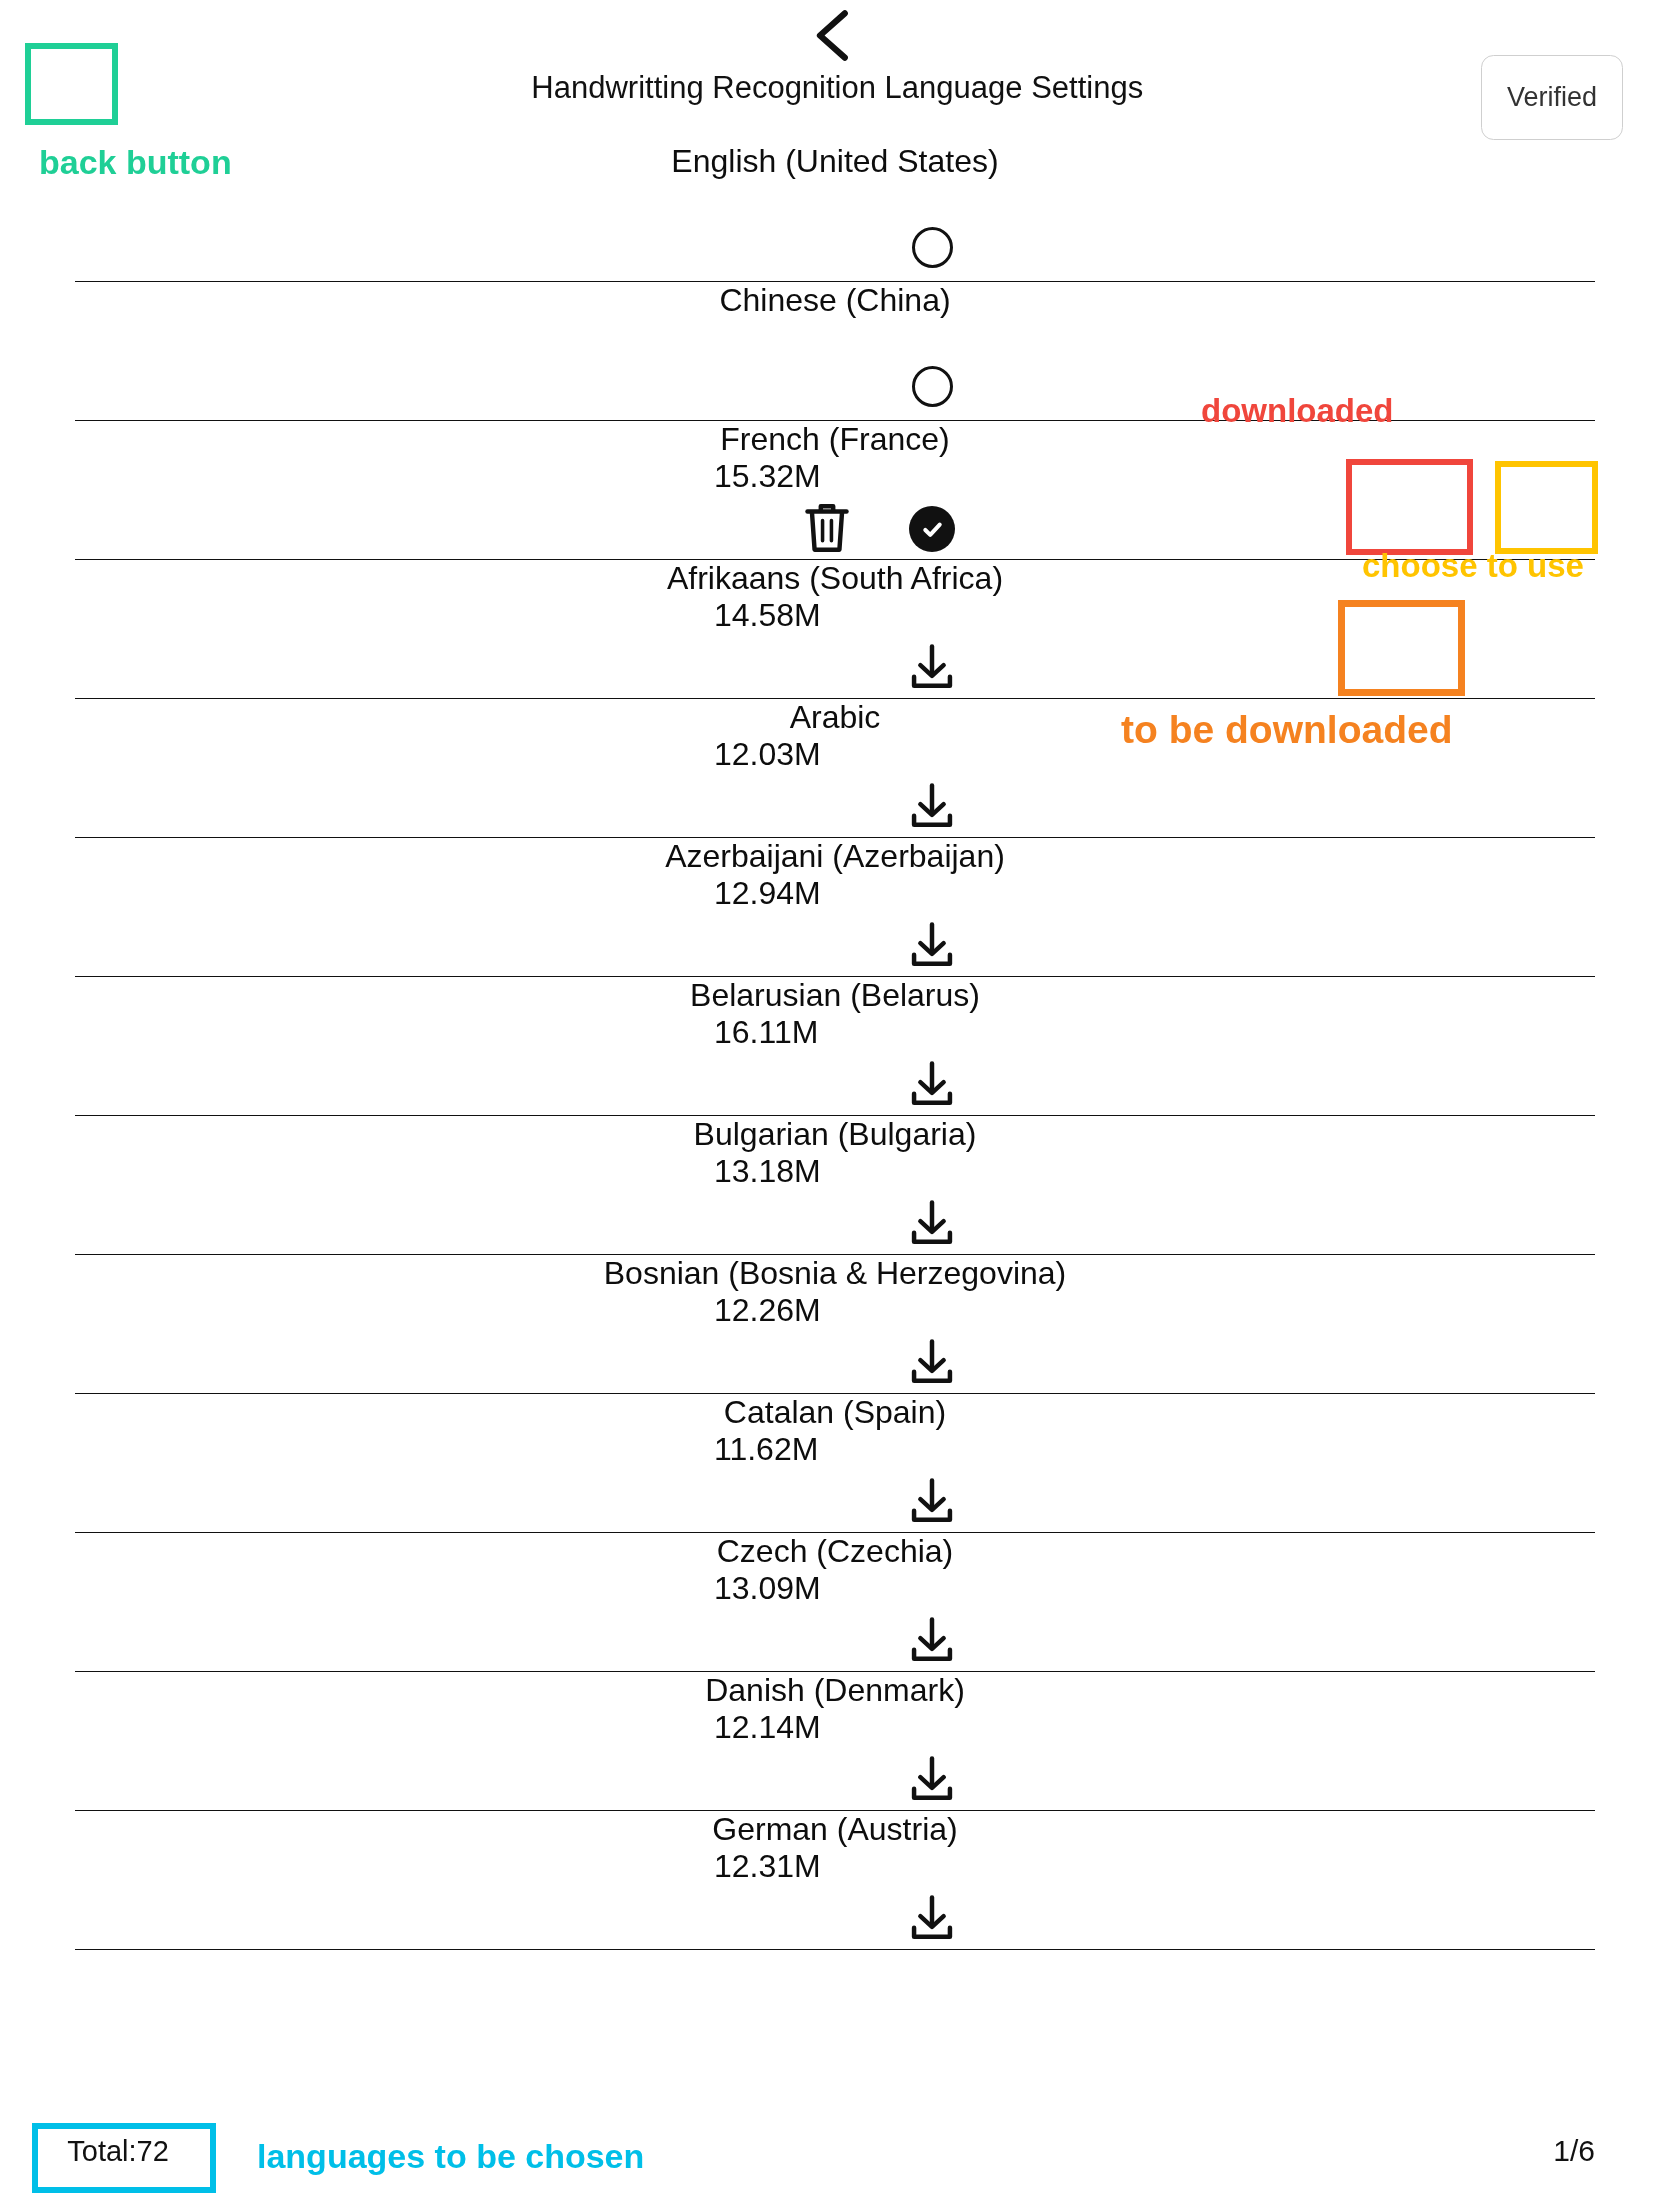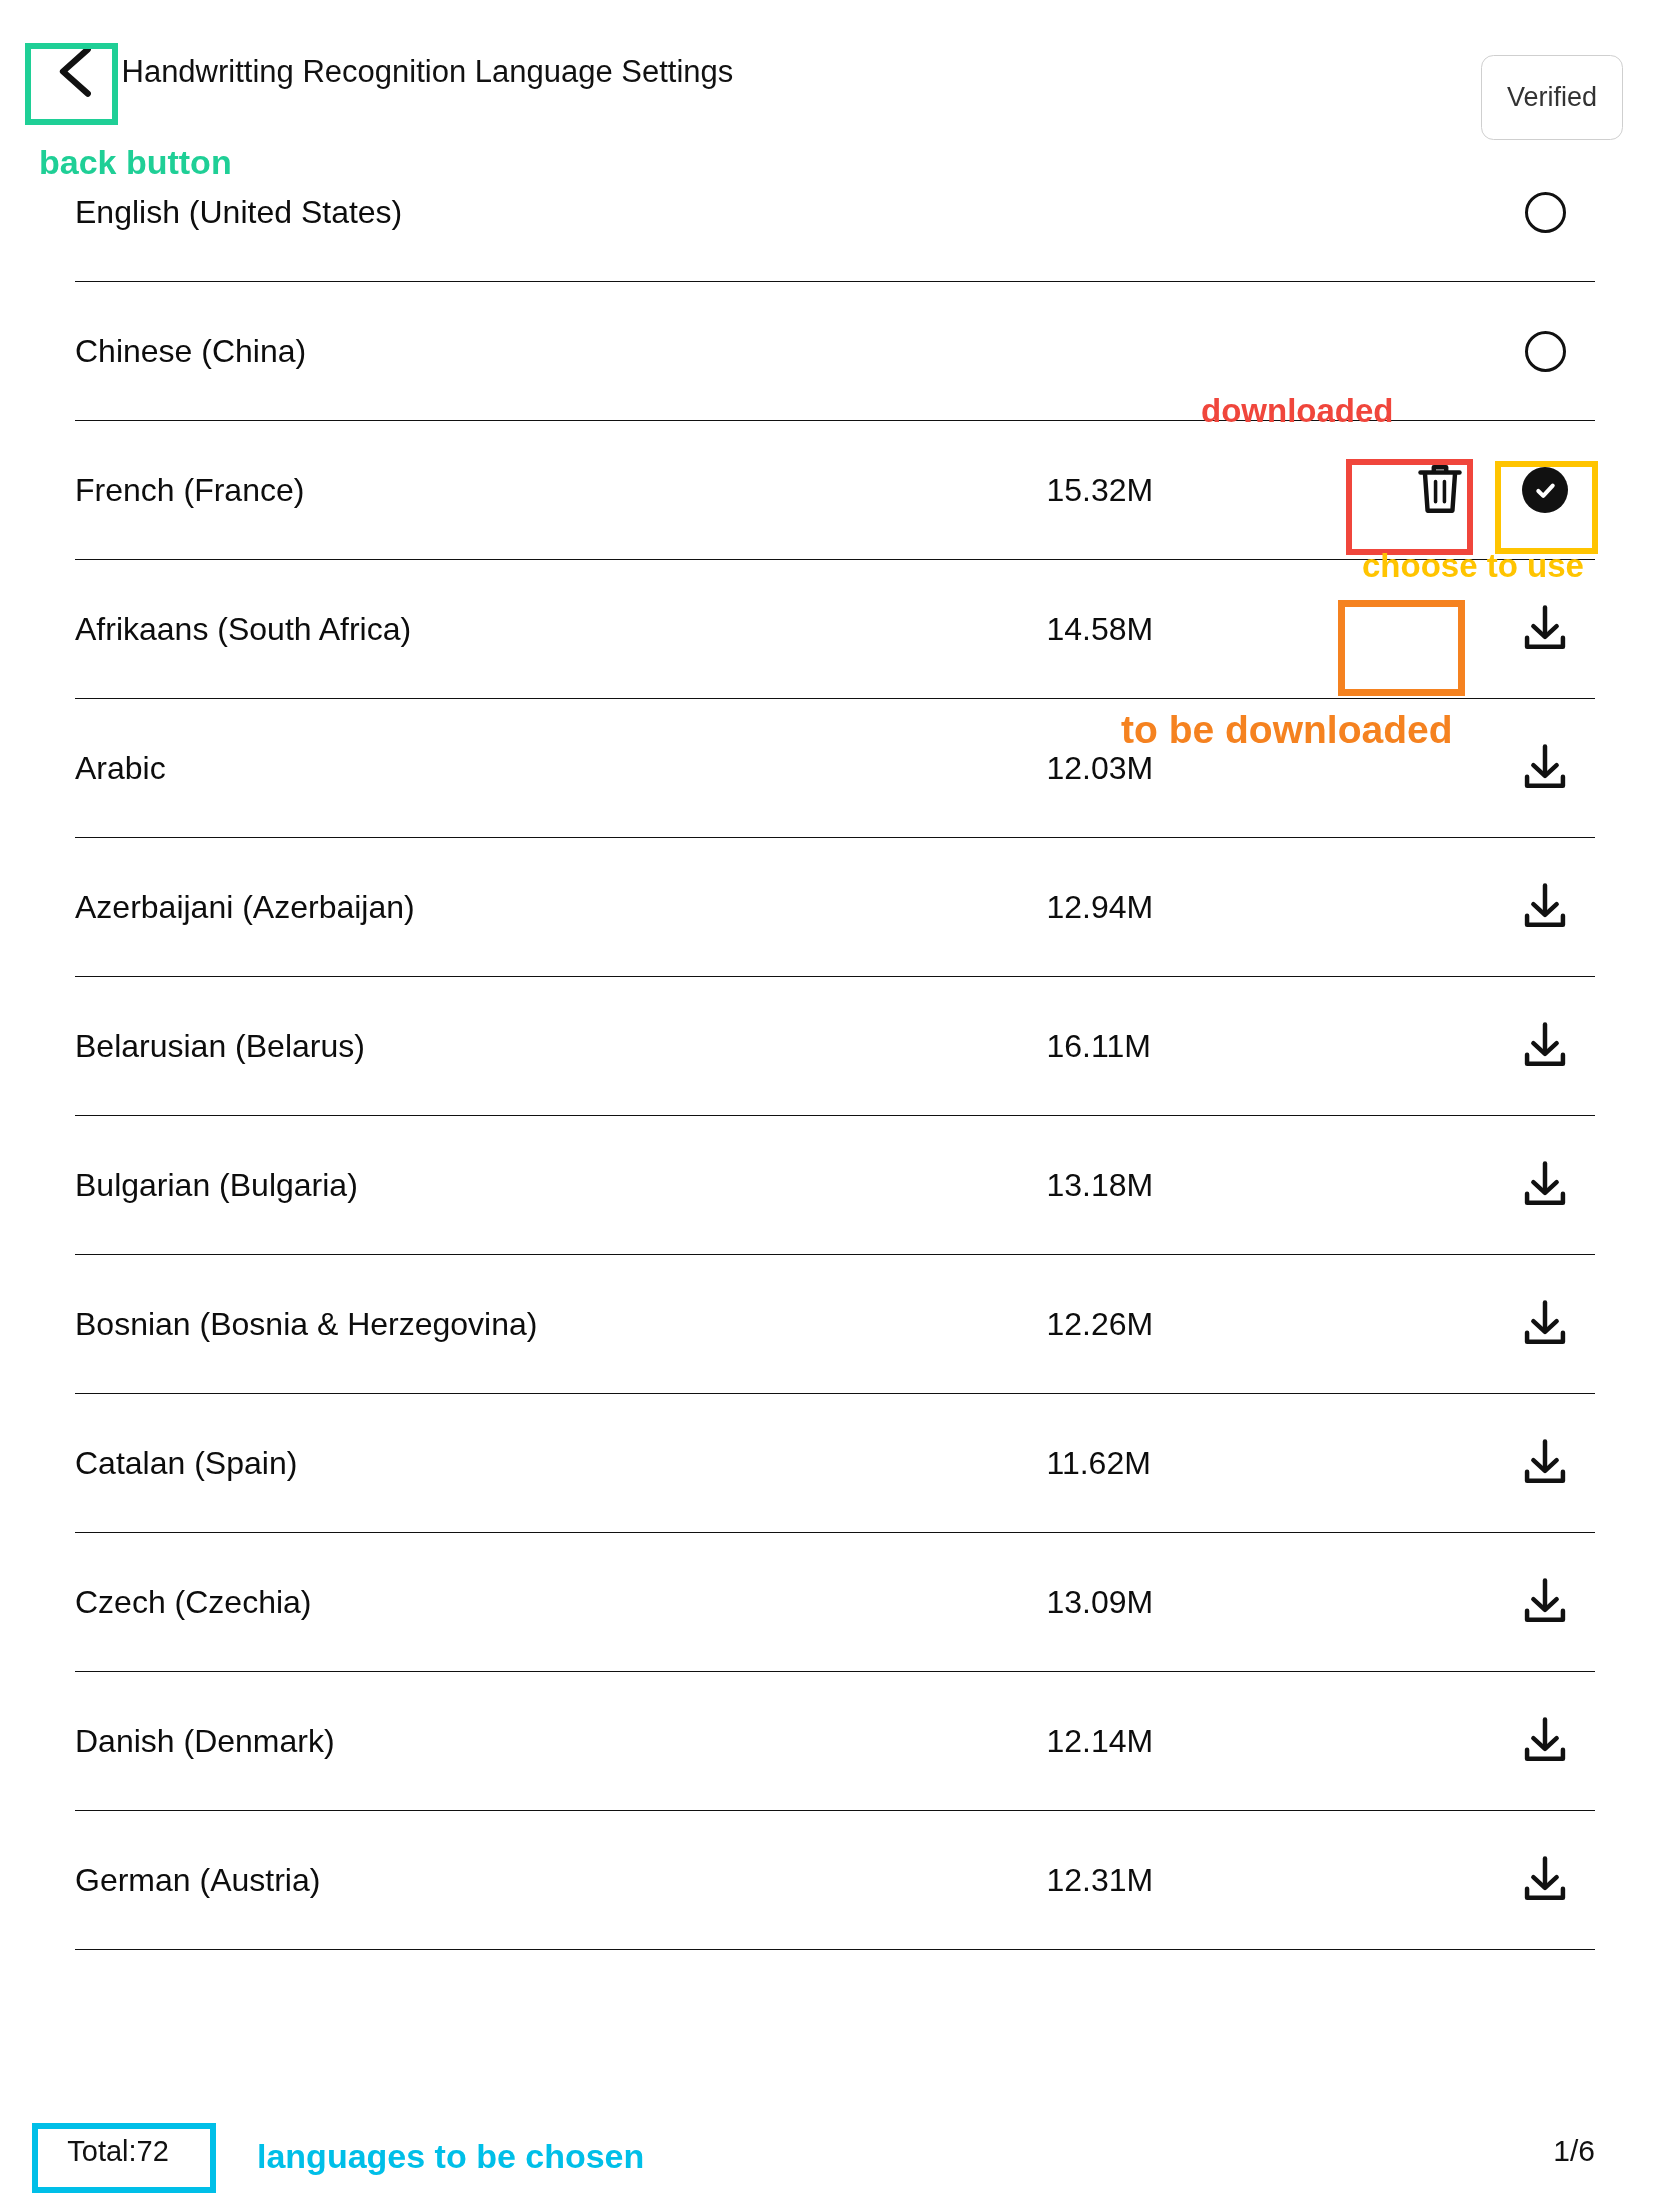--- a/index.html
+++ b/index.html
@@ -15,20 +15,21 @@
     background: #ffffff;
     overflow: hidden;
   }
   
   .header {
     position: relative;
     height: 143px;
     display: flex;
     align-items: center;
     padding: 0 34px 0 39px;
+    flex-direction: column;
   }
   .back-btn {
     width: 70px; height: 70px;
     display: flex; align-items: center; justify-content: center;
     flex: 0 0 auto;
   }
   .back-btn svg { display: block; }
   .header-title {
     font-size: 31px;
     color: #111;
@@ -60,20 +61,21 @@
   
   .list {
     padding: 0 62px 0 75px;
   }
   .row {
     position: relative;
     height: 139px;
     display: flex;
     align-items: center;
     border-bottom: 1.8px solid #111;
+    flex-direction: column;
   }
   .row:last-child { border-bottom: 1.8px solid #111; align-items: center; }
   .row-name {
     font-size: 32px;
     color: #0d0d0d;
     flex: 1 1 auto;
   }
   .row-size {
     font-size: 32px;
     color: #0d0d0d;

